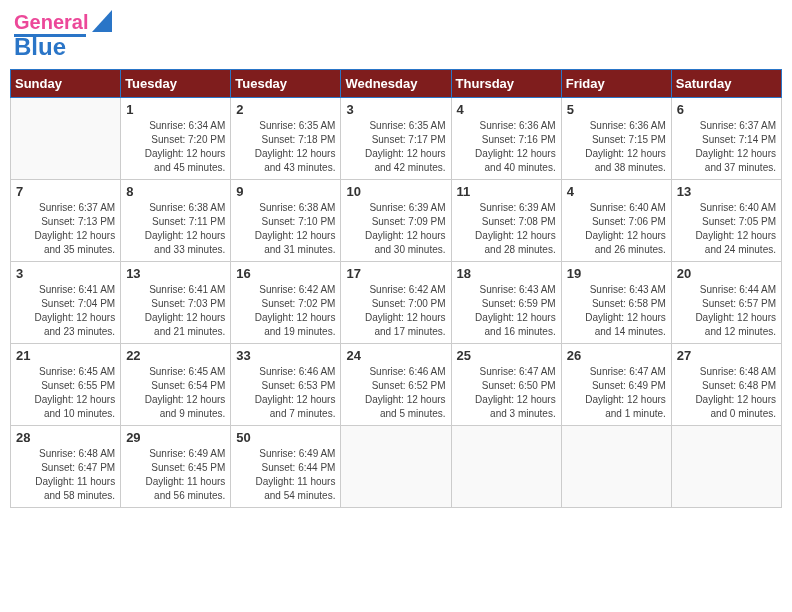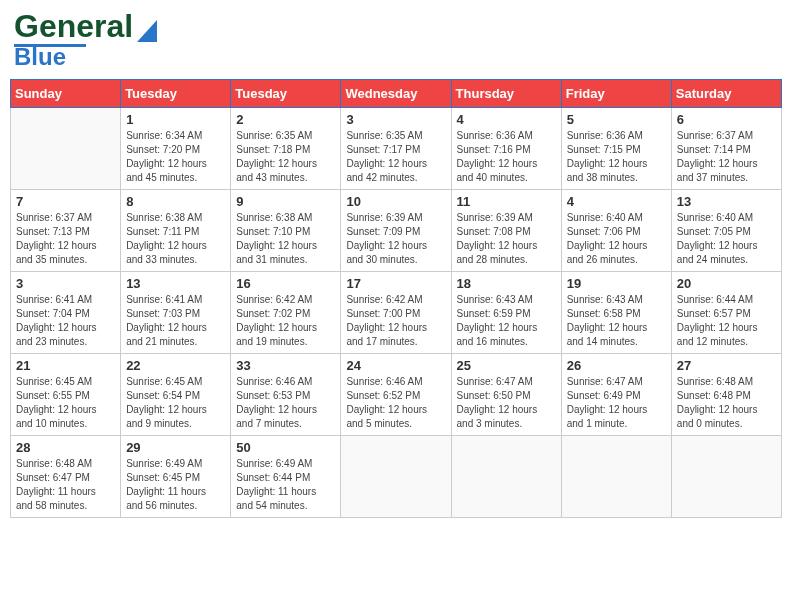--- a/index.html
+++ b/index.html
@@ -32,21 +32,21 @@
     }
     .subtitle {
       font-size: 16px;
       color: #555;
     }
     .calendar {
       width: 100%;
       border-collapse: collapse;
     }
     .calendar th {
-      background: #ef4444;
+      background: #7f1d1d;
       color: #fff;
       font-size: 13px;
       padding: 6px 4px;
       text-align: left;
       border: 1px solid #2a75c7;
     }
     .calendar td {
       vertical-align: top;
       border: 1px solid #ccc;
       padding: 4px 5px;
@@ -58,32 +58,33 @@
     .day-num {
       font-size: 13px;
       font-weight: bold;
       display: block;
       margin-bottom: 2px;
     }
     .day-info {
       font-size: 10px;
       color: #444;
       line-height: 1.4;
+      text-align: right;
     }
     .empty-cell {
       background: #f9f9f9;
     }
   </style>
 </head>
 <body>
 
 <div class="header">
   <div class="logo">
     <div style="display:flex; align-items: flex-end; gap:4px;">
-      <span style="font-size:32px; font-weight:bold; color:#14532d; line-height:1;">
+      <span style="font-size:20px; font-weight:bold; color:#ec4899; line-height:1;">
         General
       </span>
       <svg width="20" height="22" viewBox="0 0 20 22">
         <polygon points="0,22 20,0 20,22" fill="#2a75c7"></polygon>
       </svg>
     </div>
     <div style="display:flex; align-items:center; gap:0;">
       <div style="width:72px; height:3px; background:#2a75c7; margin-top:2px;"></div>
     </div>
     <span style="font-size:24px; font-weight:bold; color:#2a75c7; margin-top:-4px;">Blue</span>

